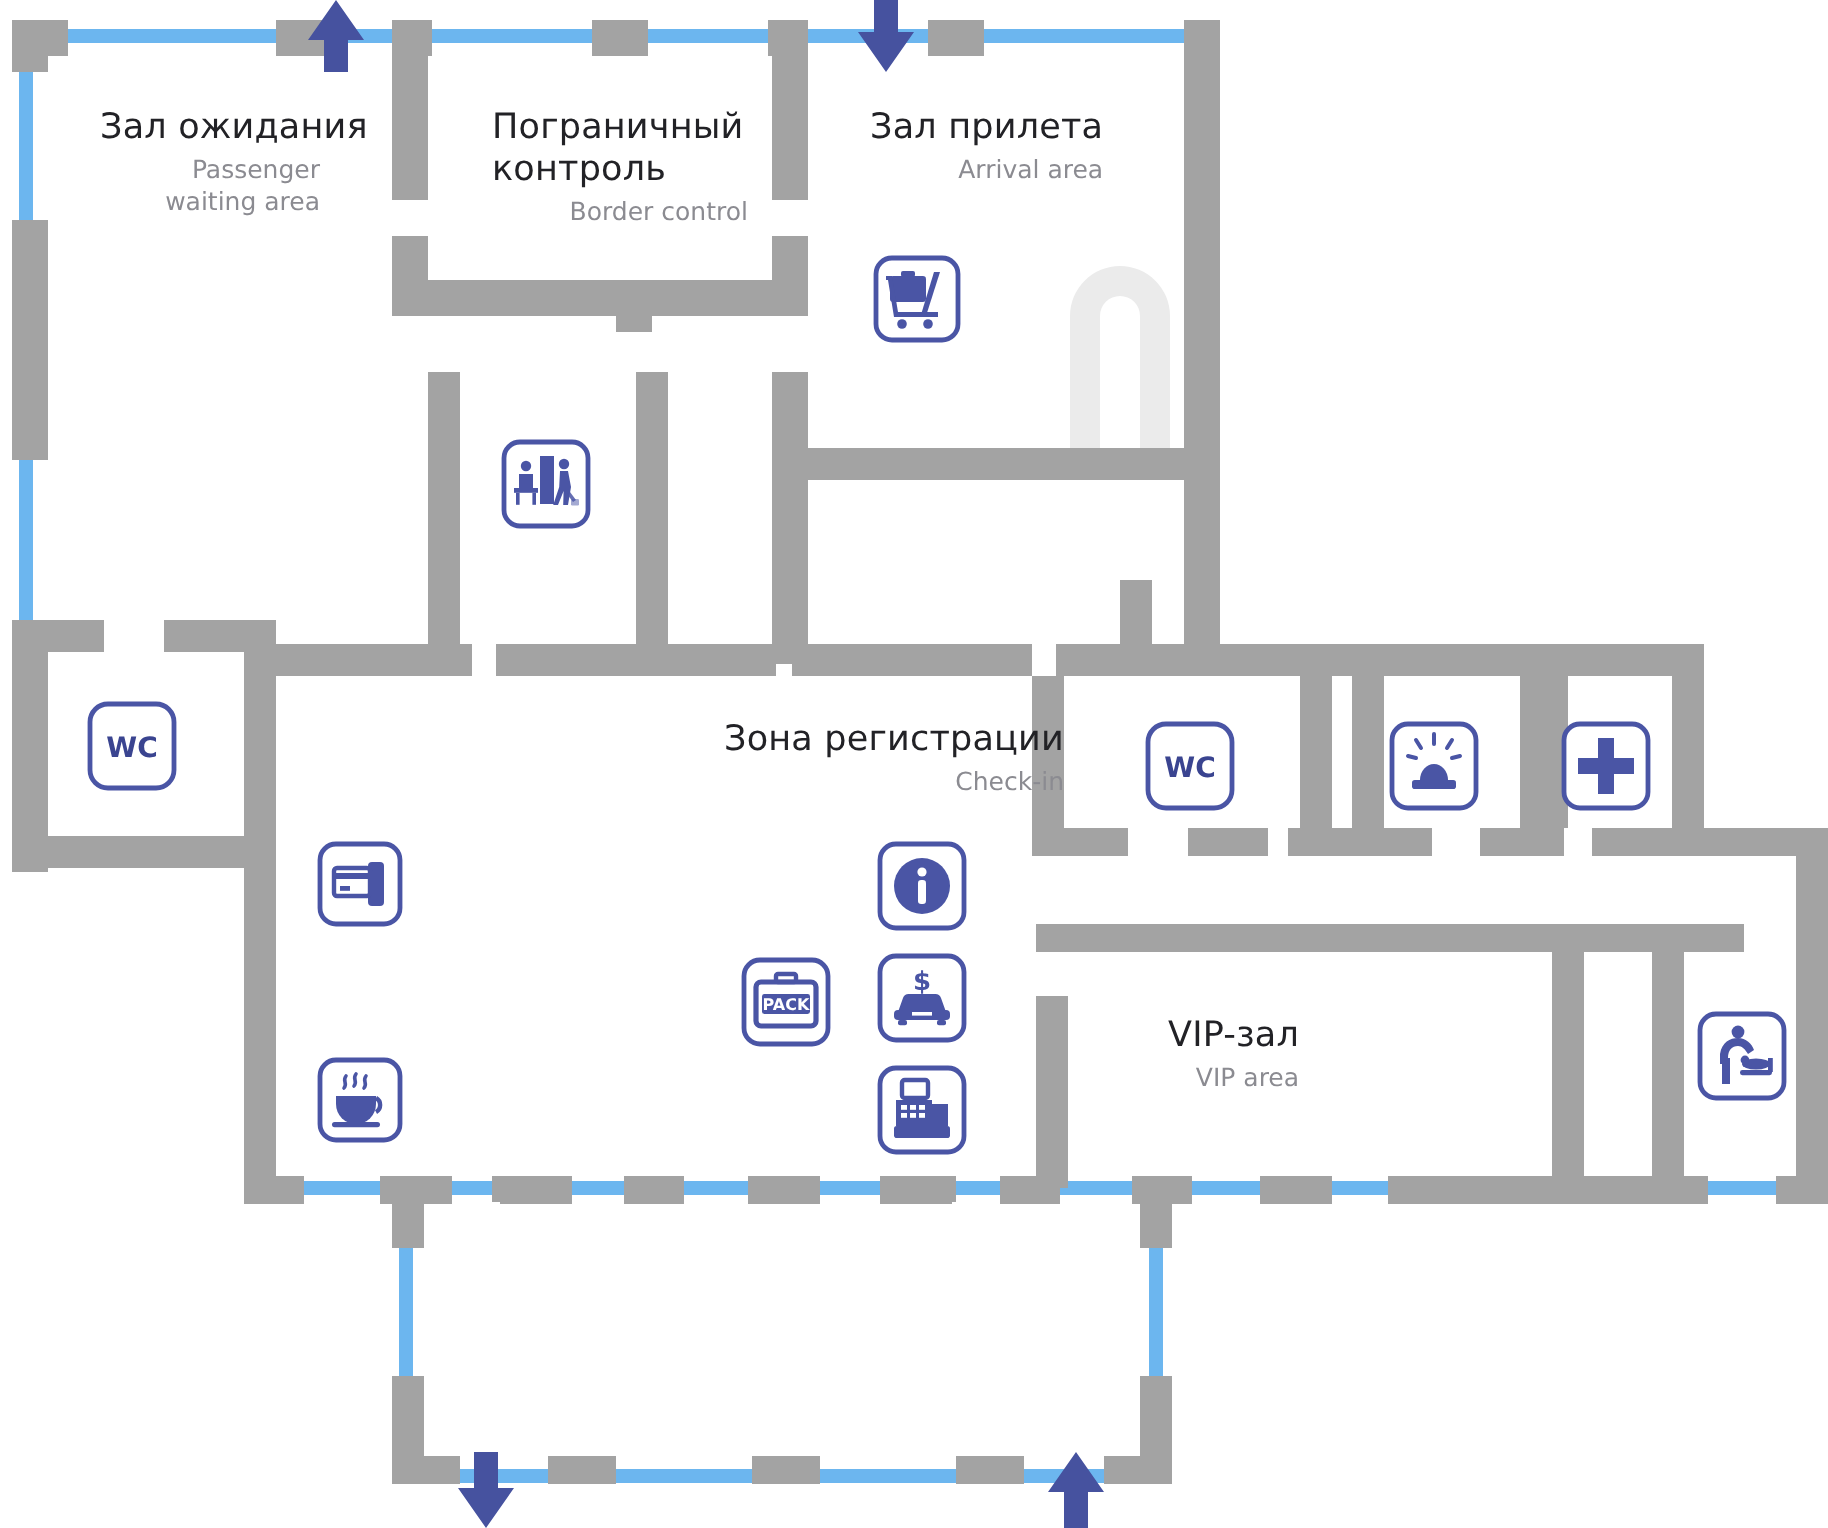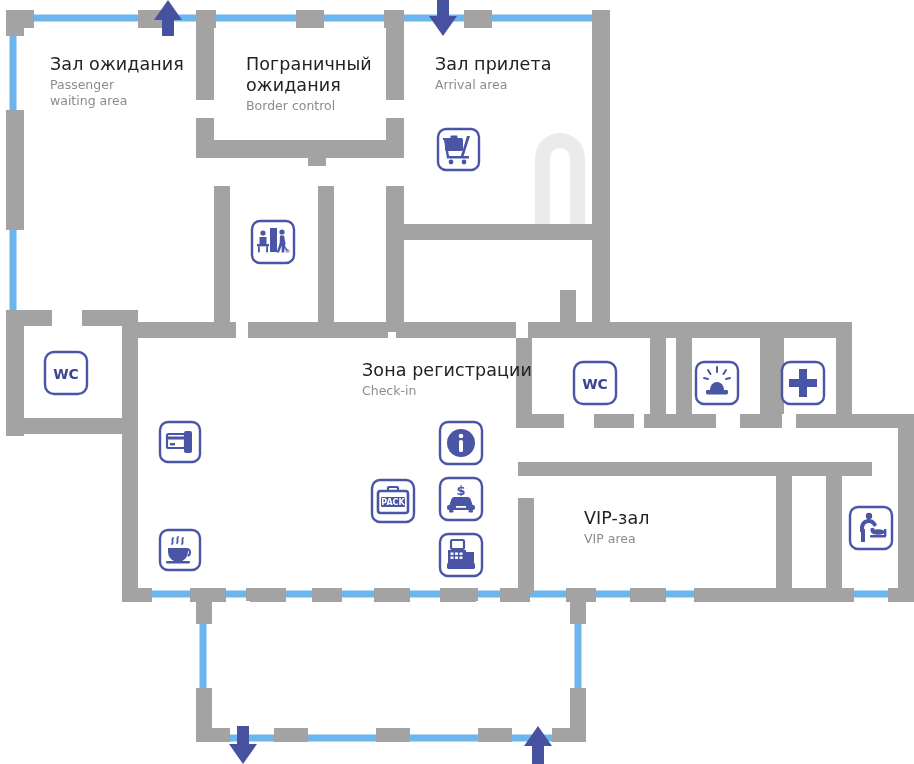--- a/index.html
+++ b/index.html
@@ -9,21 +9,21 @@
   svg.layer{position:absolute;left:0;top:0;width:914px;height:764px;}
 
   .label{position:absolute;pointer-events:none;}
   .label .ru{
     color:#222226;font-size:17.5px;line-height:21px;font-weight:400;
     letter-spacing:.1px;white-space:nowrap;
   }
   .label .ru.wrap{white-space:normal;width:140px;}
   .label .en{
     color:#8b8b91;font-size:12.5px;line-height:16px;font-weight:400;
-    margin-top:2px;white-space:nowrap;
+    margin-top:2px;white-space:nowrap;text-align:right;
   }
   .label .en.wrap{white-space:normal;width:110px;}
 
   .icon{position:absolute;}
   .icon svg{display:block;}
 </style>
 </head>
 <body>
 
 <div id="plan">
@@ -150,21 +150,21 @@
       <path d="M538,726 L552,746 L544,746 L544,764 L532,764 L532,746 L524,746 Z"></path>
     </g>
   </svg>
 
   <div class="label" style="left:50px;top:54px">
     <div class="ru wrap">Зал ожидания</div>
     <div class="en wrap">Passenger waiting area</div>
   </div>
 
   <div class="label" style="left:246px;top:54px">
-    <div class="ru wrap" style="width:128px">Пограничный ожидания</div>
+    <div class="ru wrap" style="width:128px">Пограничный контроль</div>
     <div class="en">Border control</div>
   </div>
 
   <div class="label" style="left:435px;top:54px">
     <div class="ru">Зал прилета</div>
     <div class="en">Arrival area</div>
   </div>
 
   <div class="label" style="left:362px;top:360px">
     <div class="ru">Зона регистрации</div>

